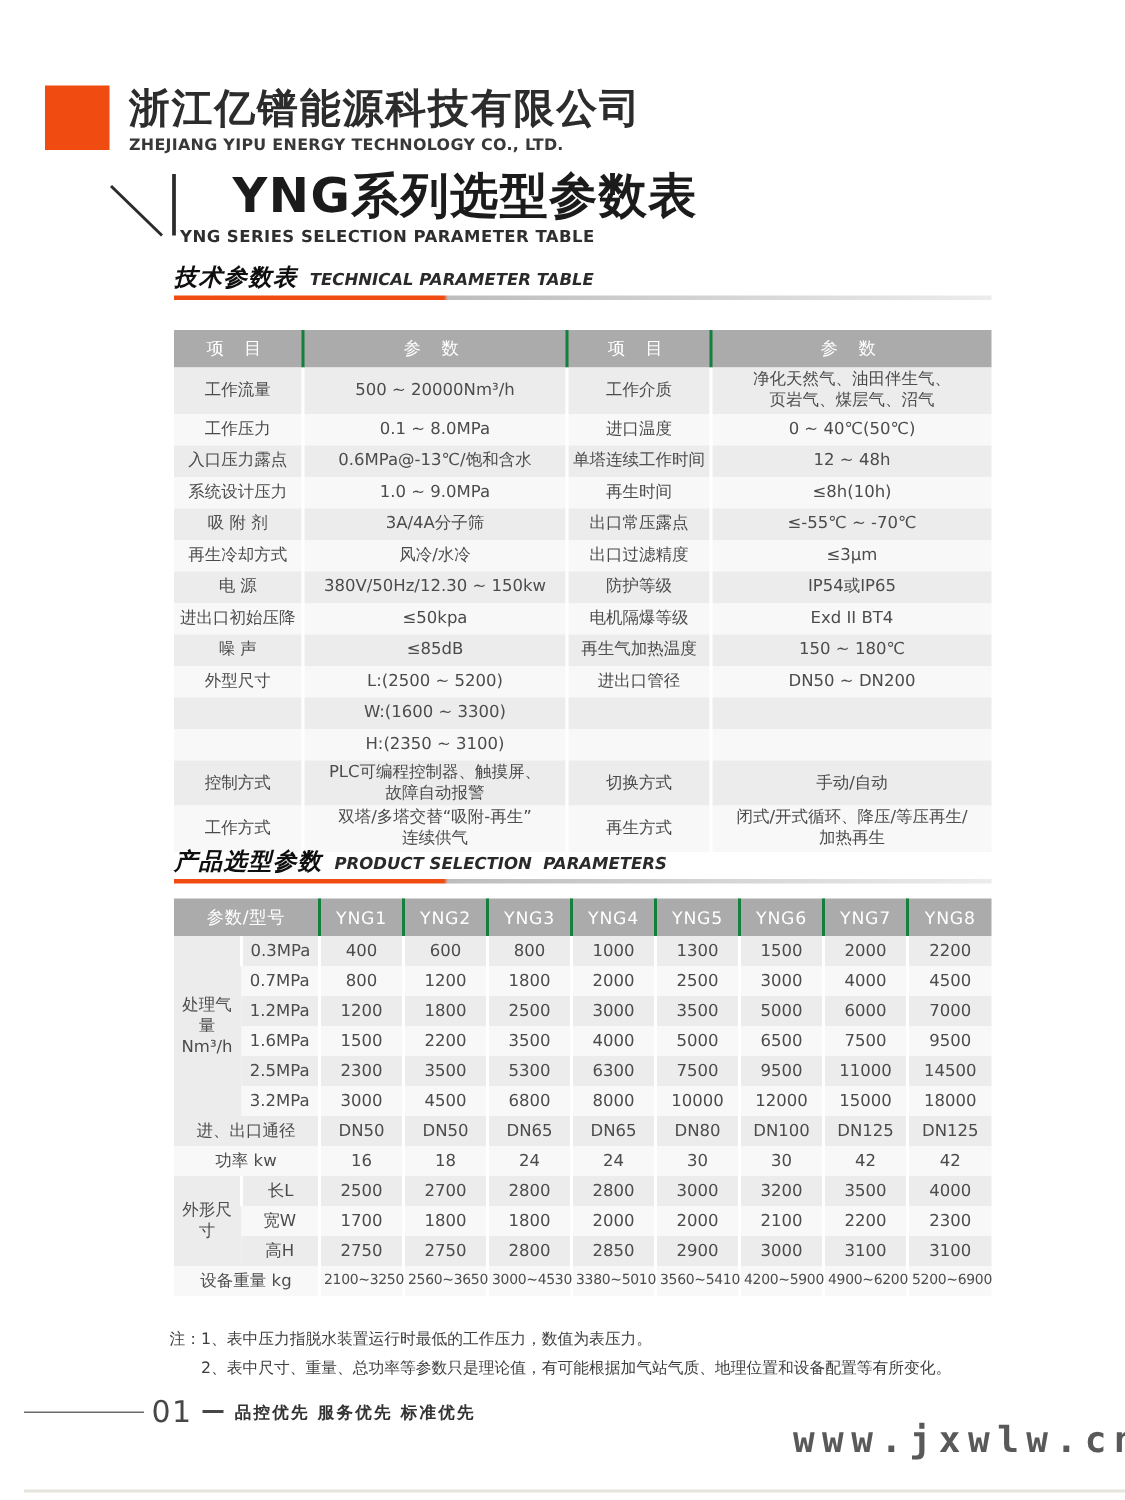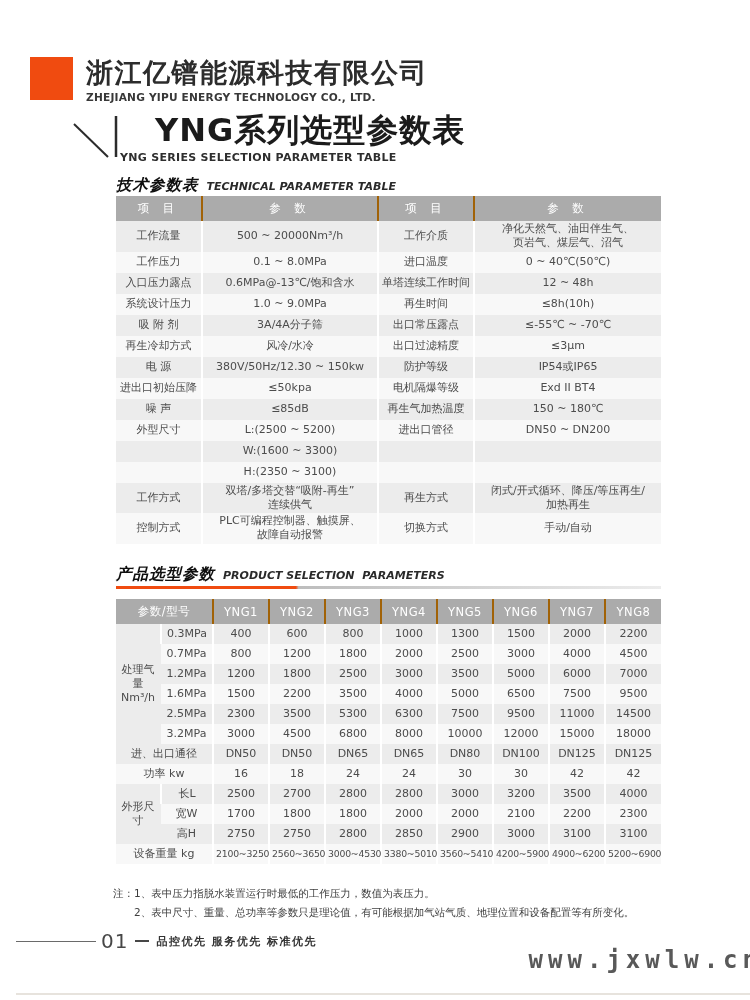--- a/index.html
+++ b/index.html
@@ -20,24 +20,24 @@
   
   .sec{position:absolute;left:100px;display:flex;align-items:baseline;text-align:right;}
   .sec1{top:175px;} .sec2{top:564px;}
   .sec-cn{font-size:15.5px;font-weight:bold;font-style:italic;color:#0f0f0f;letter-spacing:1px;}
   .sec-en{font-size:11px;font-weight:bold;font-style:italic;color:#2a2a2a;margin-left:8px;white-space:pre;}
   .rule{position:absolute;left:100px;width:545px;height:3px;
         background:linear-gradient(to right,#f04b10 0,#f04b10 33%,#bdbdbd 33.5%,#ececec 100%);}
   .rule1{top:197px;} .rule2{top:586px;}
 
   
-  .twrap1{position:absolute;left:100px;top:196px;}
+  .twrap1{position:absolute;left:100px;top:220px;}
   .twrap2{position:absolute;left:100px;top:599px;}
   table.t{border-collapse:collapse;table-layout:fixed;width:545px;}
-  .t th{background:#ababab;color:#fff;font-weight:normal;font-size:11.5px;height:25px;border-left:2px solid #a16207;padding:0;}
+  .t th{background:#ababab;color:#fff;font-weight:normal;font-size:11.5px;height:25px;border-left:2px solid #15803d;padding:0;}
   .t th:first-child{border-left:none;}
   .t1 th{letter-spacing:5px;}
   .t2 th{letter-spacing:0.5px;}
   .t td{font-size:11px;color:#4c4c4c;text-align:center;vertical-align:middle;border-left:2px solid #fff;
         padding:1px 2px;line-height:1.3;white-space:pre-line;}
   .t td:first-child{border-left:none;}
   .t1 td{height:19px;}
   .t2 td{height:18px;}
   .t tbody tr:nth-child(odd) td{background:#ececec;}
   .t tbody tr:nth-child(even) td{background:#f8f8f8;}
@@ -167,33 +167,33 @@
             <td></td>
             <td></td>
           </tr>
       <tr>
             <td></td>
             <td>H:(2350 ~ 3100)</td>
             <td></td>
             <td></td>
           </tr>
       <tr>
+            <td>控制方式</td>
+            <td>PLC可编程控制器、触摸屏、
+故障自动报警</td>
+            <td>切换方式</td>
+            <td>手动/自动</td>
+          </tr>
+      <tr>
             <td>工作方式</td>
             <td>双塔/多塔交替“吸附-再生”
 连续供气</td>
             <td>再生方式</td>
             <td>闭式/开式循环、降压/等压再生/
 加热再生</td>
-          </tr>
-      <tr>
-            <td>控制方式</td>
-            <td>PLC可编程控制器、触摸屏、
-故障自动报警</td>
-            <td>切换方式</td>
-            <td>手动/自动</td>
           </tr>
     </tbody>
   </table>
   </div>
 
   <div class="sec sec2">
     <span class="sec-cn">产品选型参数</span>
     <span class="sec-en">PRODUCT SELECTION  PARAMETERS</span>
   </div>
   <div class="rule rule2"></div>

